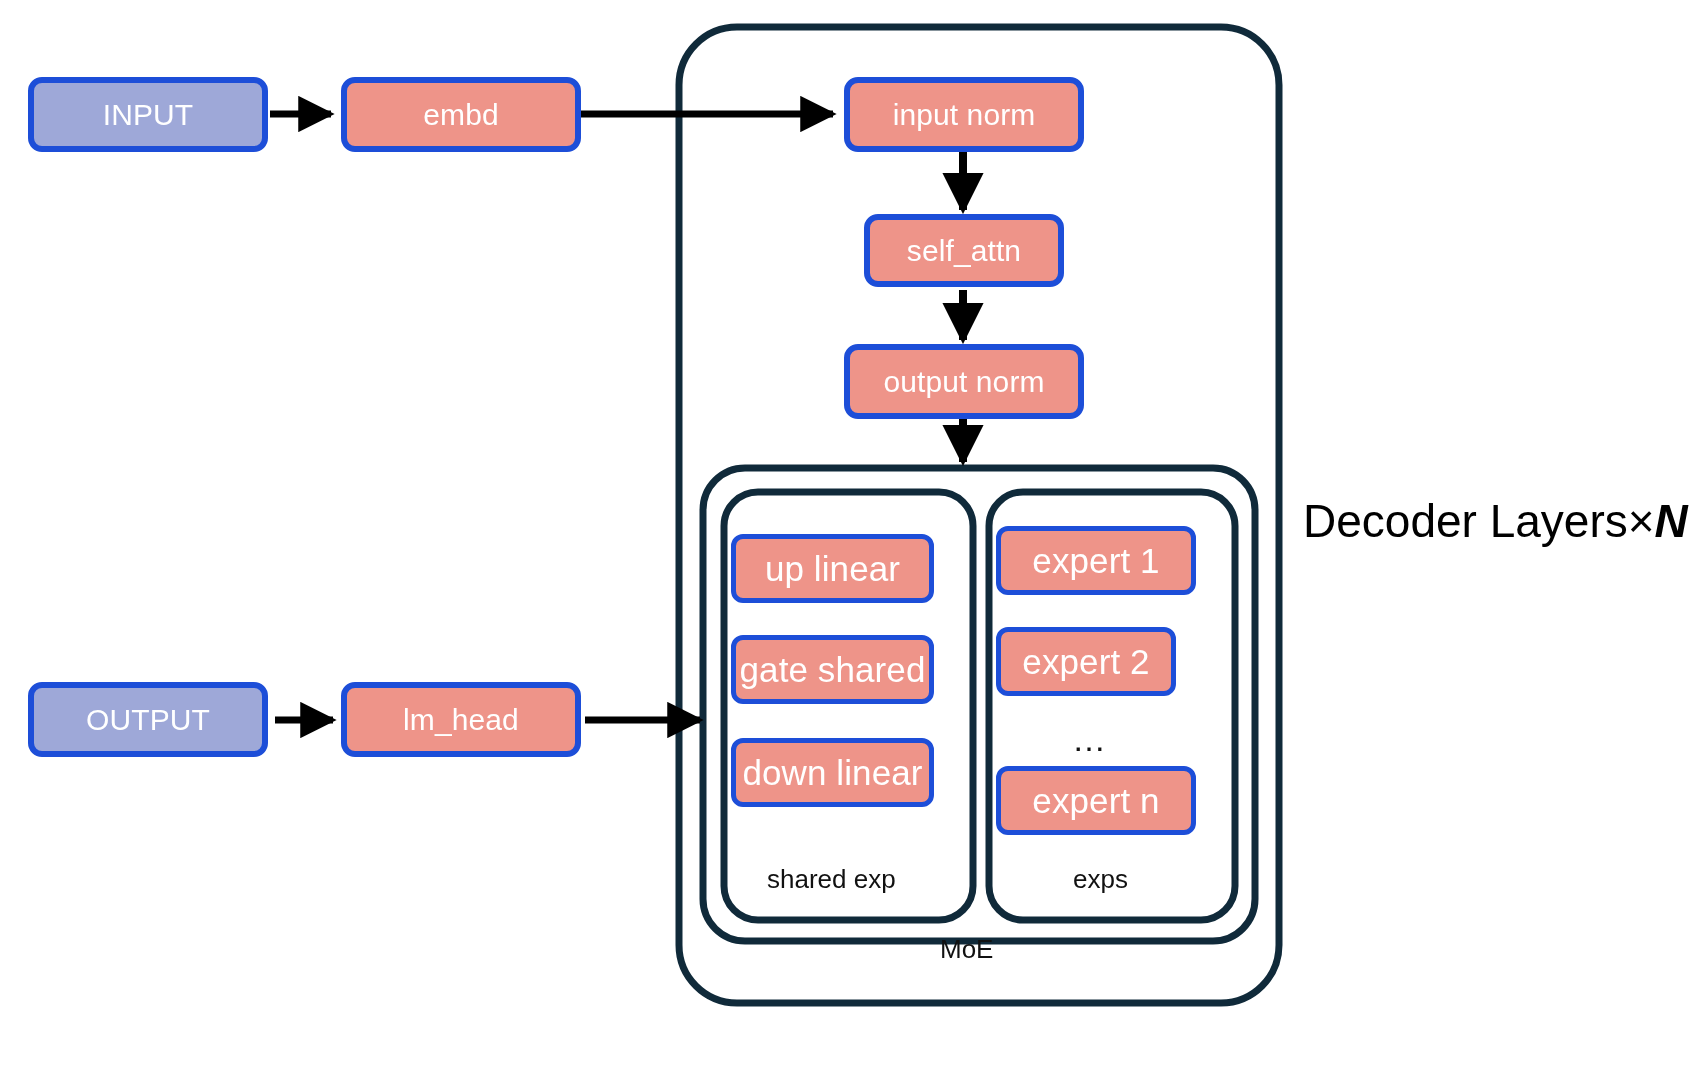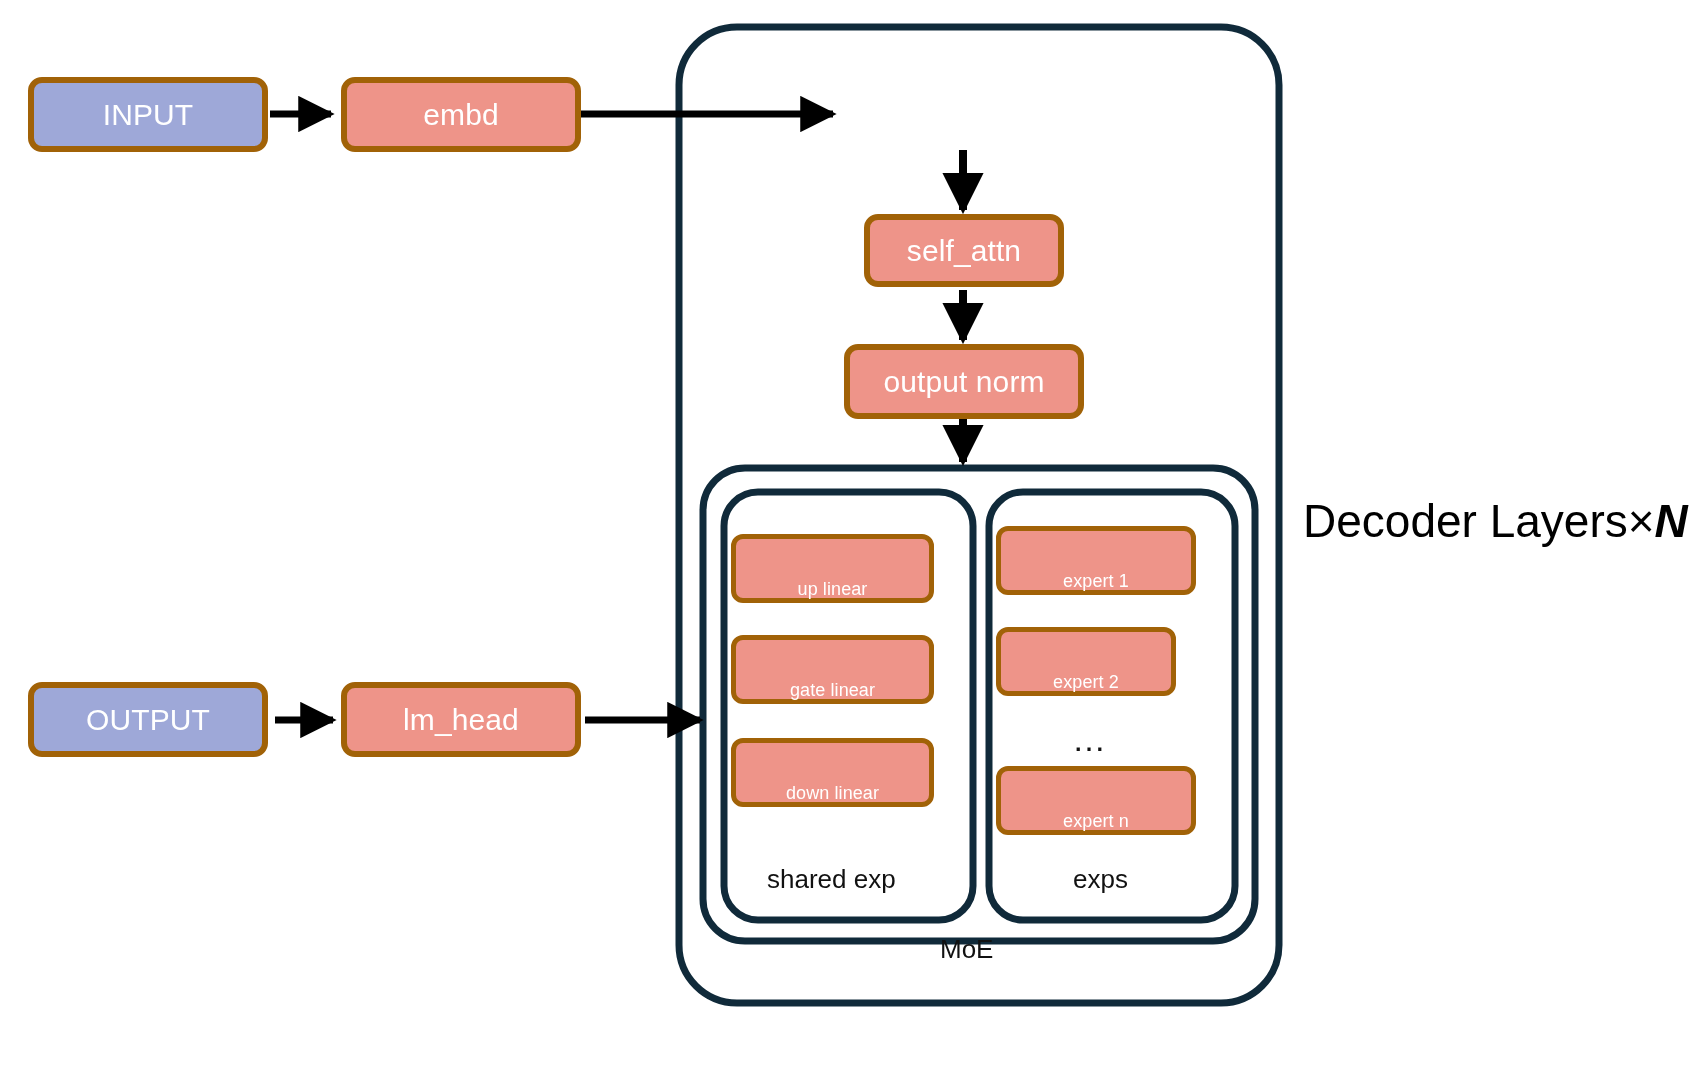--- a/index.html
+++ b/index.html
@@ -27,37 +27,36 @@
     height: 1068px;
     pointer-events: none;
   }
   
   .node {
     position: absolute;
     box-sizing: border-box;
     display: flex;
     align-items: center;
     justify-content: center;
-    border: 6px solid #a16207;
+    border: 6px solid #1d4ed8;
     border-radius: 14px;
     color: #ffffff;
     font-size: 30px;
     line-height: 1;
     letter-spacing: .1px;
     white-space: nowrap;
     user-select: none;
   }
   .node.salmon { background: #EE9489; }
   .node.blue   { background: #9EA8D8; }
 
   .node.small {
-    font-size: 18px;
+    font-size: 35px;
     border-width: 5px;
     border-radius: 12px;
-    align-items: flex-end;
   }
 
   
   .grp-label {
     position: absolute;
     color: #111111;
     font-size: 26px;
     line-height: 1;
     white-space: nowrap;
     user-select: none;
@@ -123,35 +122,38 @@
   </svg>
 
   <div class="node blue" style="left:28px; top:77px; width:240px; height:75px;">
     <span>INPUT</span>
   </div>
 
   <div class="node salmon" style="left:341px; top:77px; width:240px; height:75px;">
     <span>embd</span>
   </div>
 
+  <div class="node salmon" style="left:844px; top:77px; width:240px; height:75px;">
+    <span>input norm</span>
+  </div>
 
   <div class="node salmon" style="left:864px; top:214px; width:200px; height:73px;">
     <span>self_attn</span>
   </div>
 
   <div class="node salmon" style="left:844px; top:344px; width:240px; height:75px;">
     <span>output norm</span>
   </div>
 
   <div class="node salmon small" style="left:731px; top:534px; width:203px; height:69px;">
     <span>up linear</span>
   </div>
 
   <div class="node salmon small" style="left:731px; top:635px; width:203px; height:69px;">
-    <span>gate linear</span>
+    <span>gate shared</span>
   </div>
 
   <div class="node salmon small" style="left:731px; top:738px; width:203px; height:69px;">
     <span>down linear</span>
   </div>
 
   <div class="grp-label" style="left:767px; top:866px;">
     <span>shared exp</span>
   </div>
 

